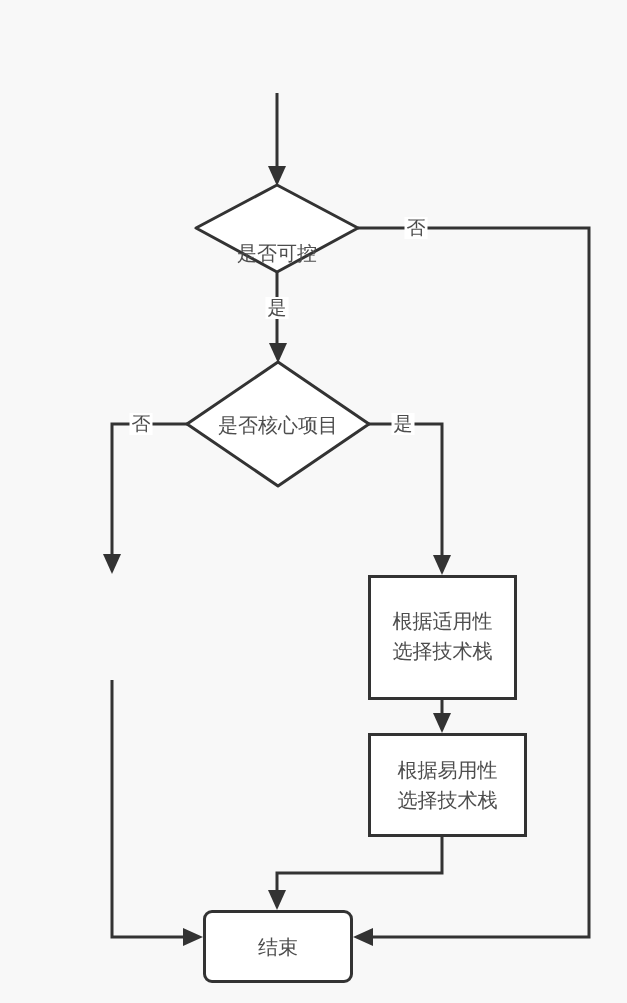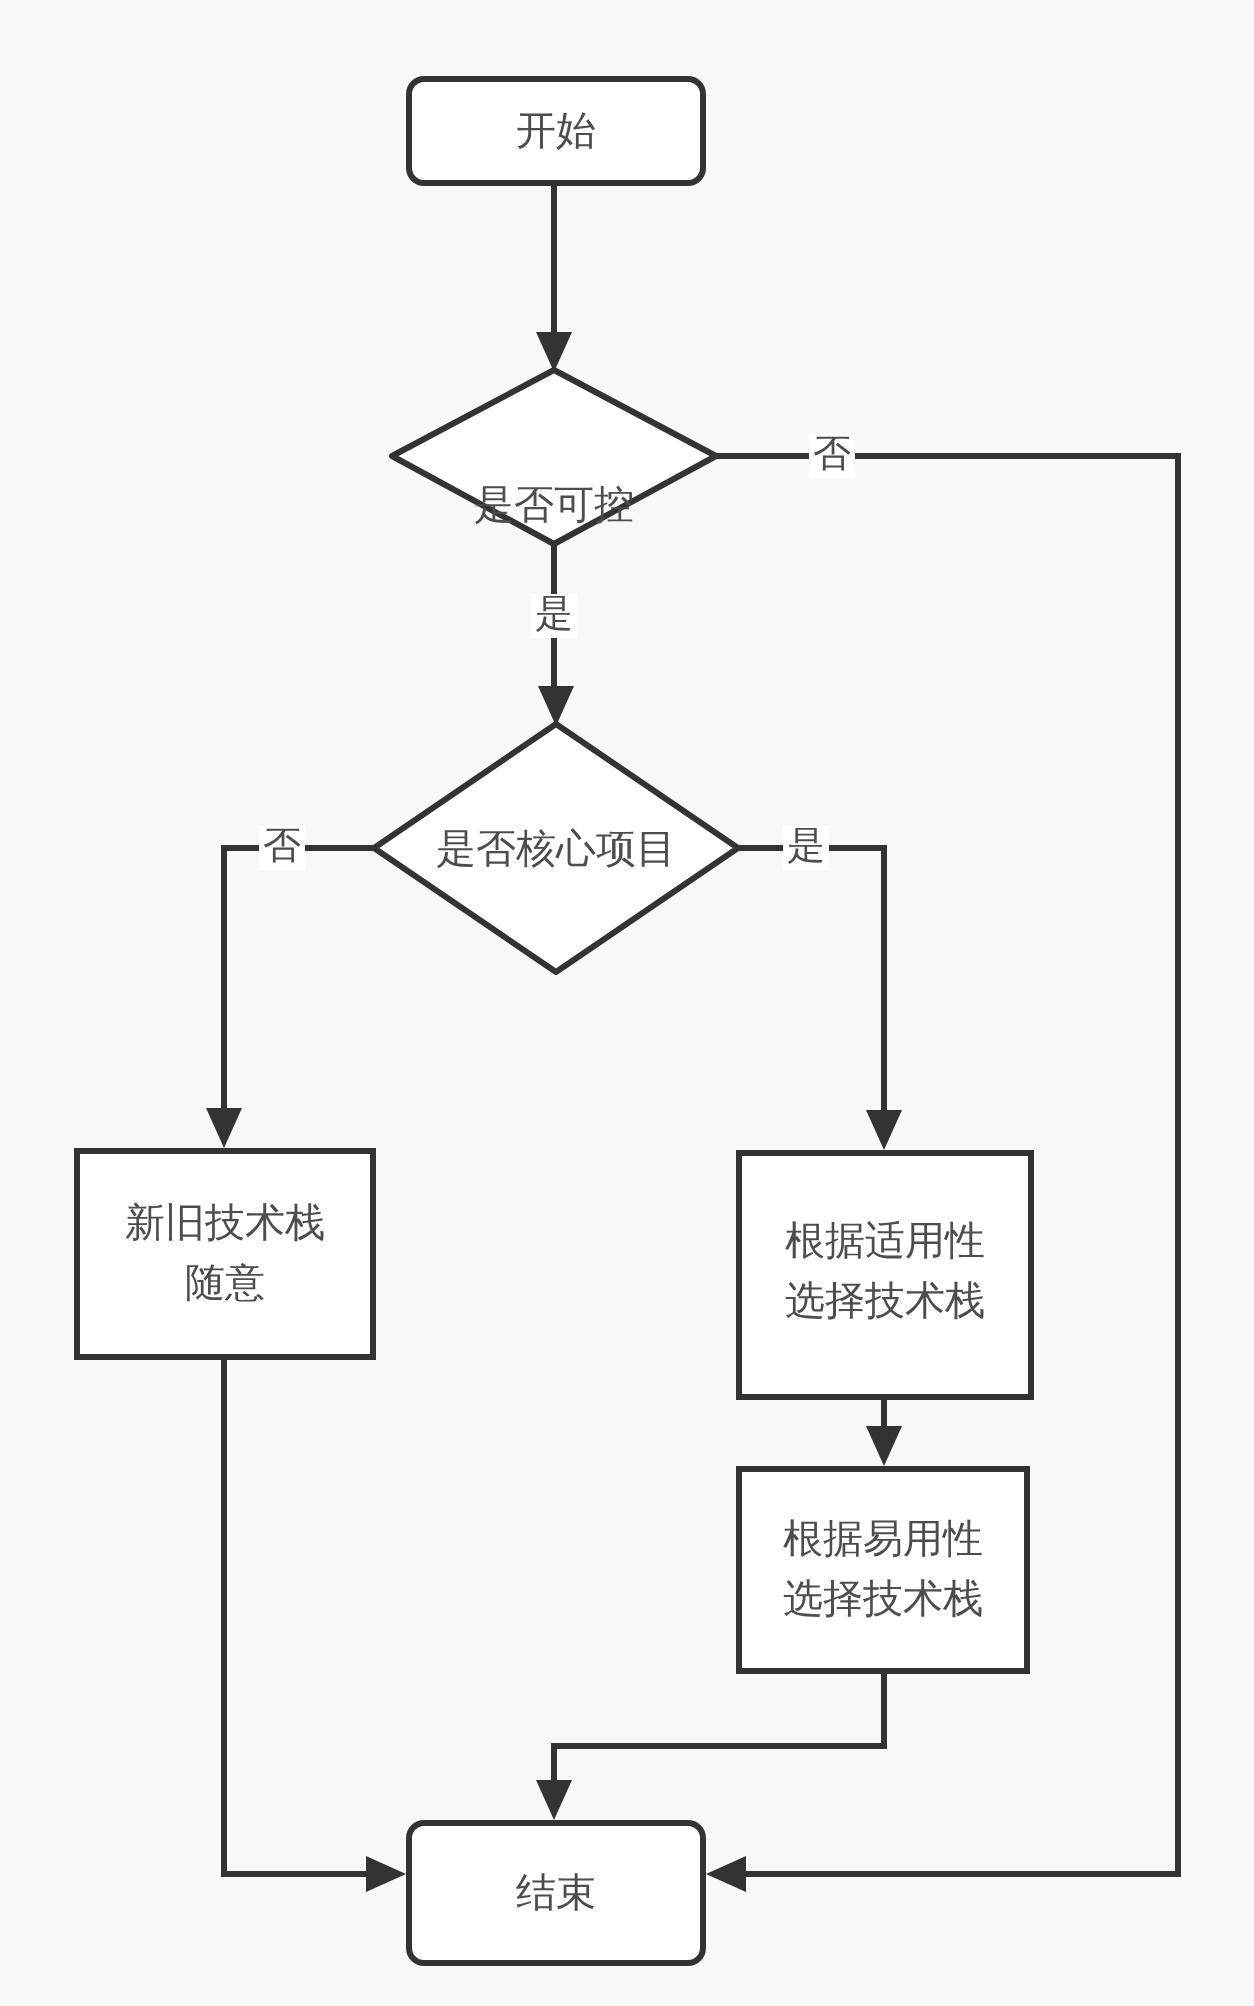--- a/index.html
+++ b/index.html
@@ -93,29 +93,26 @@
     <polygon class="arrowhead" points="442,575 433,555 451,555"></polygon>
     <polygon class="arrowhead" points="442,733 433,713 451,713"></polygon>
     <polygon class="arrowhead" points="277,910 268,890 286,890"></polygon>
     <polygon class="arrowhead" points="353,937 373,928 373,946"></polygon>
     <polygon class="arrowhead" points="203,937 183,928 183,946"></polygon>
 
     <polygon class="diamond-shape" points="277,185 358,228 277,272 196,228"></polygon>
     <polygon class="diamond-shape" points="278,362 369,424 278,486 187,424"></polygon>
   </svg>
 
-  <div class="node terminator" style="left:203px; top:38px; width:150px; height:55px;">开始</div>
 
-  <div class="node process" style="left:37px; top:574px; width:151px; height:106px;">新旧技术栈
-随意</div>
 
   <div class="node process" style="left:368px; top:575px; width:149px; height:125px;font-family:Liberation Mono, monospace;">根据适用性
 选择技术栈</div>
 
-  <div class="node process" style="left:368px; top:733px; width:147px; height:104px;">根据易用性
+  <div class="node process" style="left:368px; top:733px; width:159px; height:104px;">根据易用性
 选择技术栈</div>
 
   <div class="node terminator" style="left:203px; top:910px; width:150px; height:73px;">结束</div>
 
   <div class="diamond-label" style="left:277px; top:229px;margin-top:24px;">是否可控</div>
 
   <div class="diamond-label" style="left:278px; top:425px;">是否核心项目</div>
 
   <div class="edge-label" style="left:416px; top:228px;">否</div>
 

